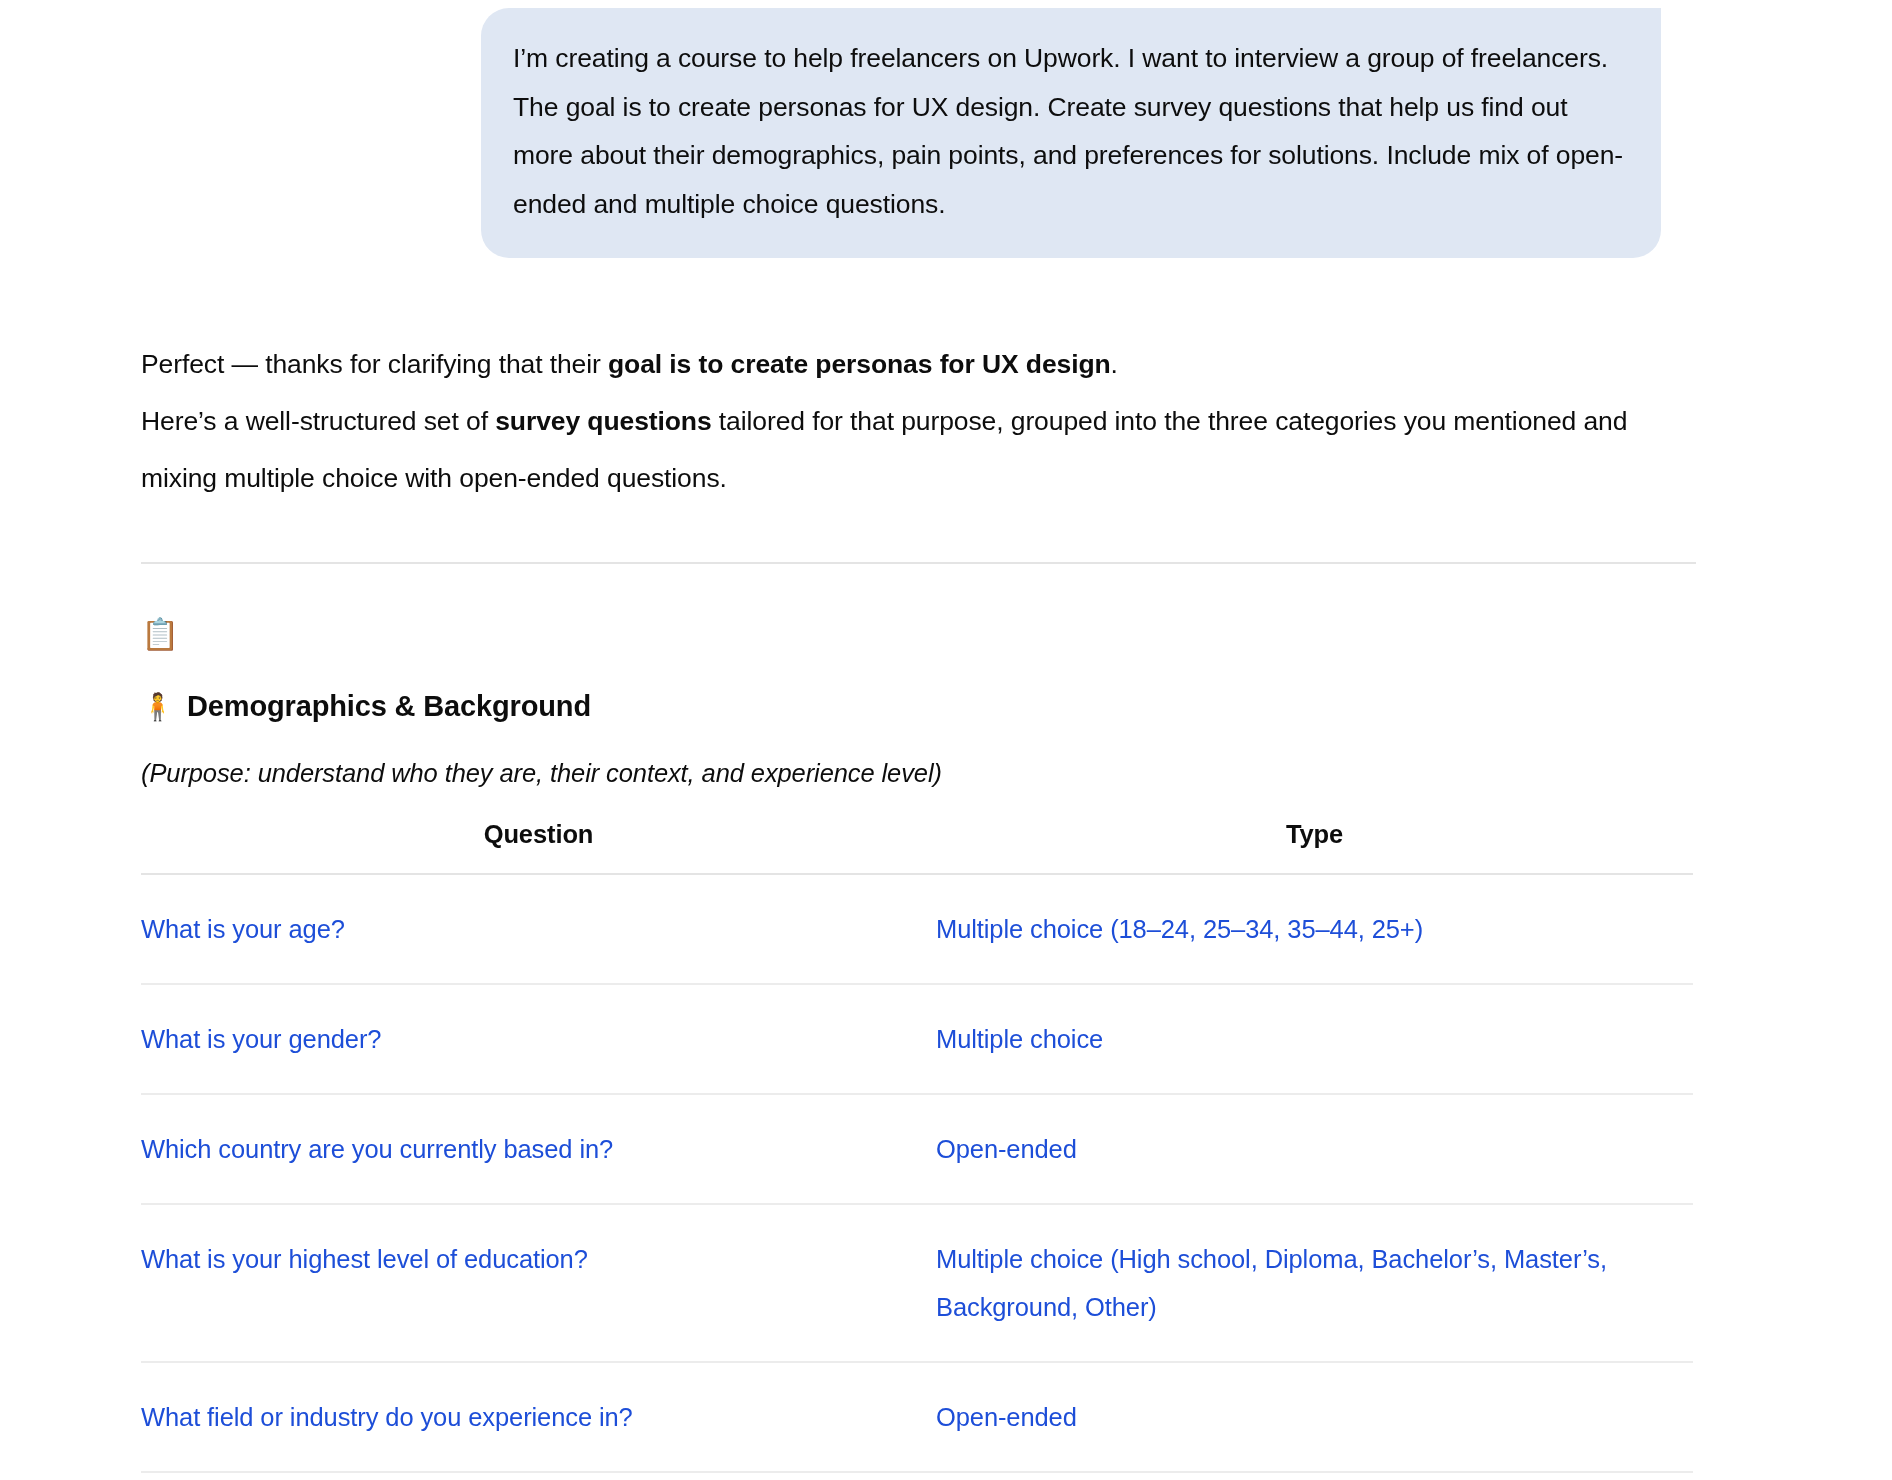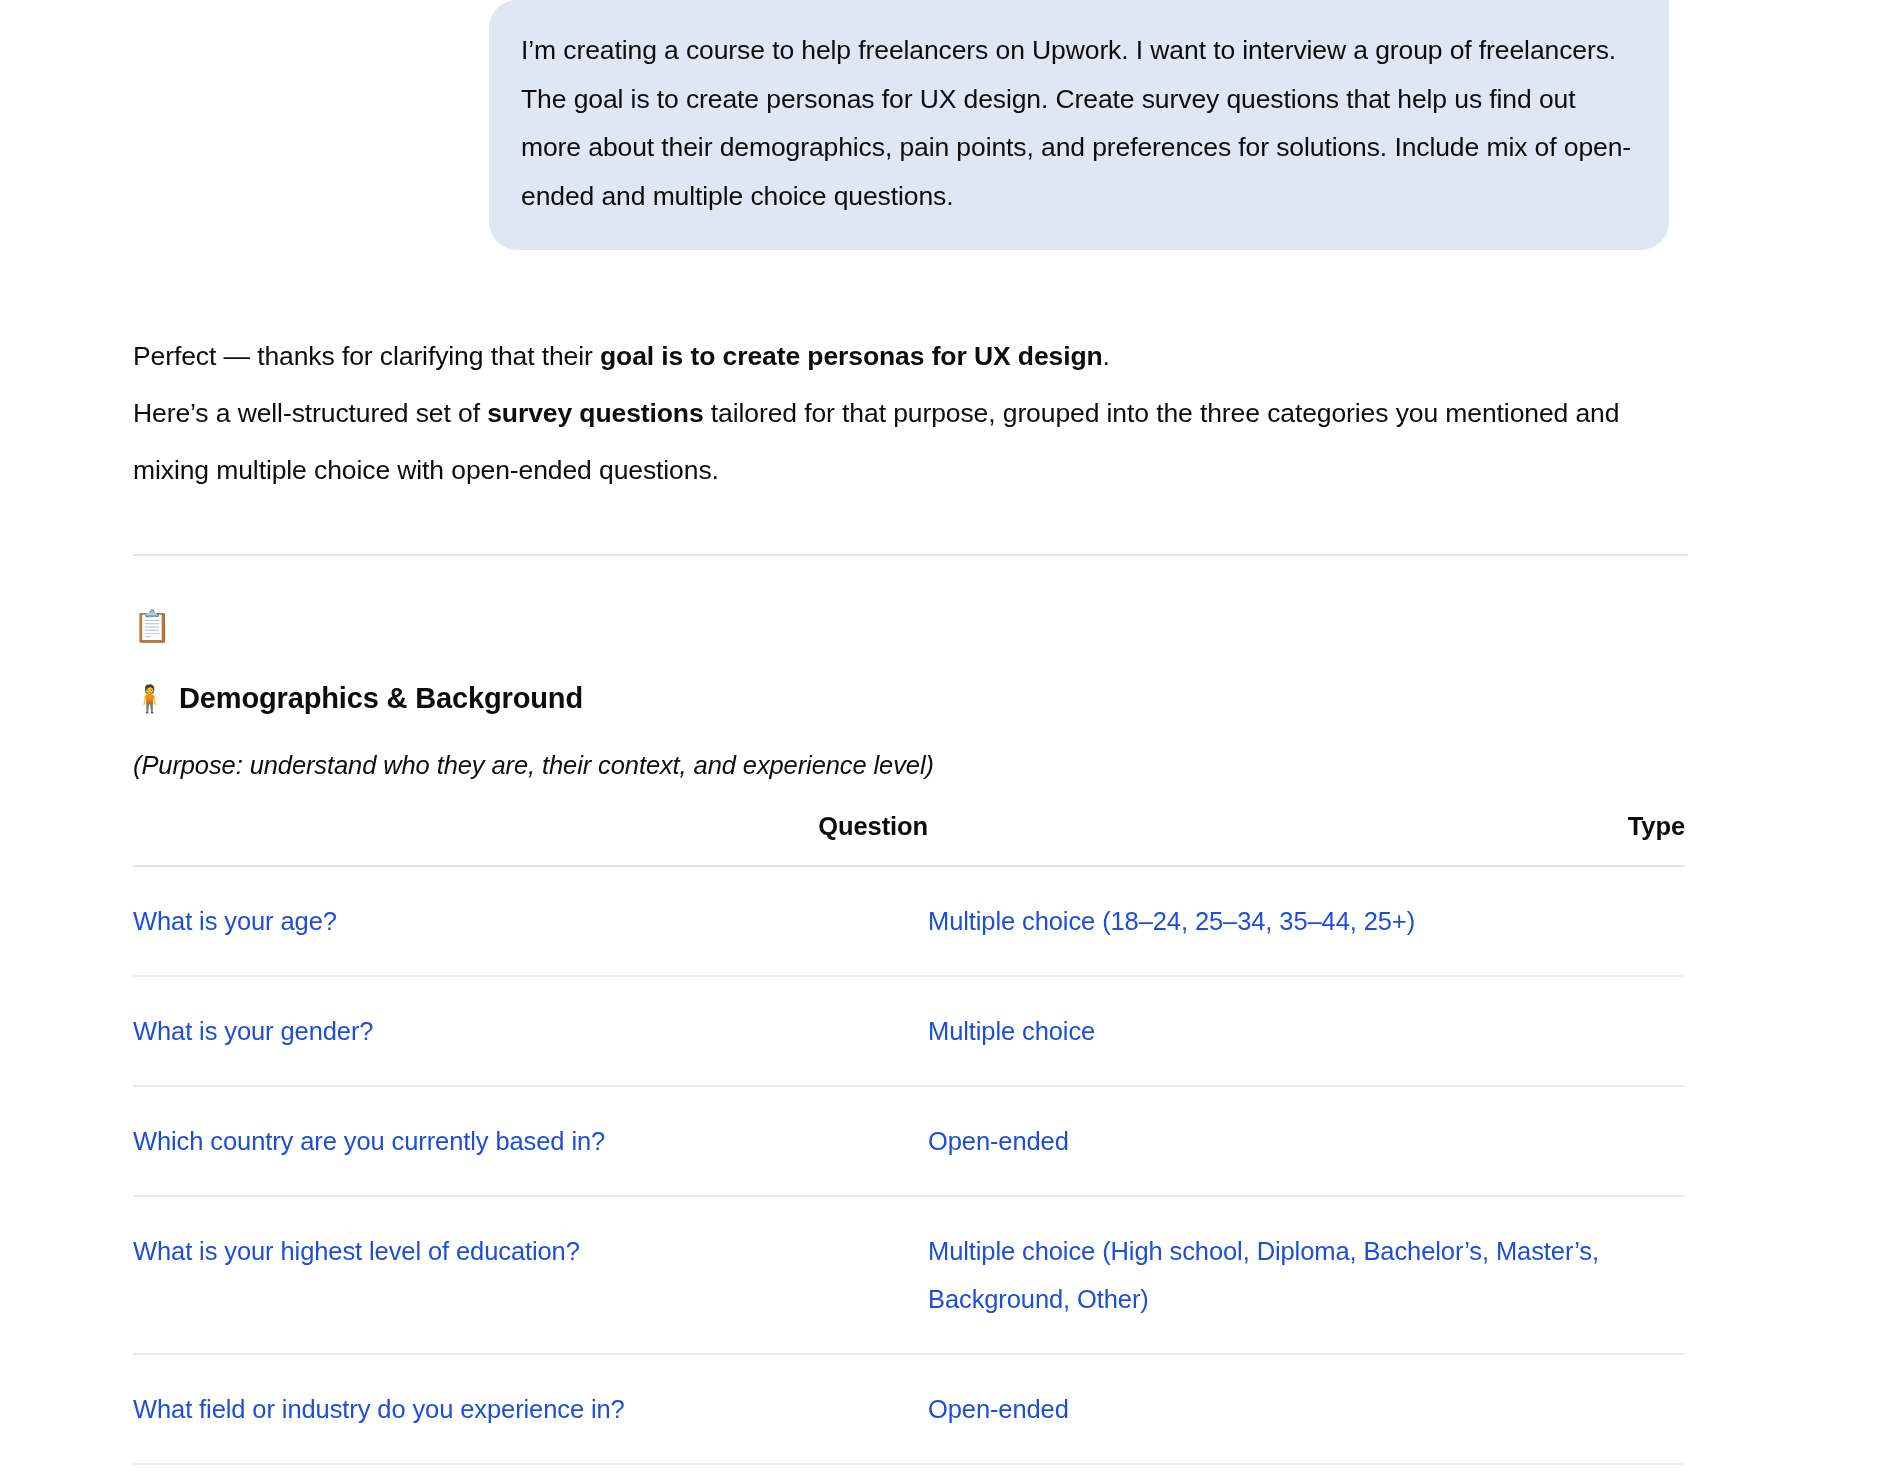--- a/index.html
+++ b/index.html
@@ -14,21 +14,21 @@
     position: relative;
     overflow: hidden;
     font-family: "Liberation Sans", "DejaVu Sans", sans-serif;
     color: #0d0d0d;
     -webkit-font-smoothing: antialiased;
   }
 
   .page {
     position: relative;
     width: 1892px;
-    padding: 0;
+    padding: 8px;
   }
 
   
   .user-row {
     display: flex;
     justify-content: flex-end;
     padding-right: 223px;
     padding-top: 0;
   }
   .user-bubble {
@@ -114,21 +114,21 @@
   table.qtable {
     border-collapse: collapse;
     width: 1552px;
     margin-top: 28px;
     table-layout: fixed;
   }
   table.qtable col.c-q { width: 795px; }
   table.qtable col.c-t { width: 757px; }
 
   table.qtable th {
-    text-align: right;
+    text-align: center;
     font-size: 25.5px;
     font-weight: 700;
     padding: 0 0 24px 0;
     border-bottom: 2px solid #e4e4e4;
     color: #0d0d0d;
     letter-spacing: -0.1px;
     vertical-align: bottom;
   }
   table.qtable td {
     text-align: left;

